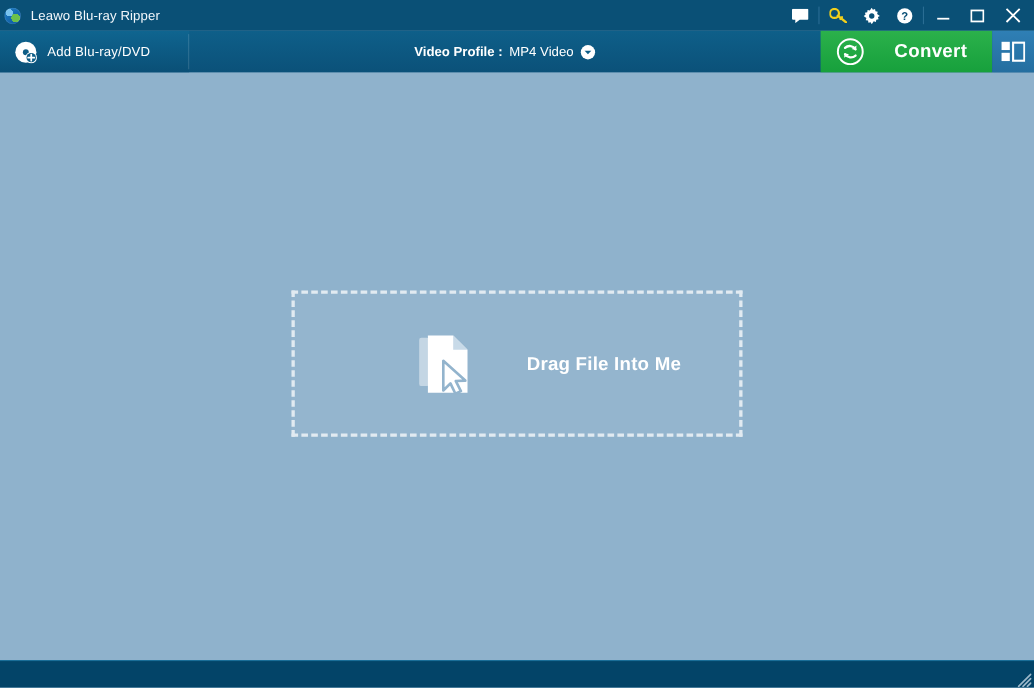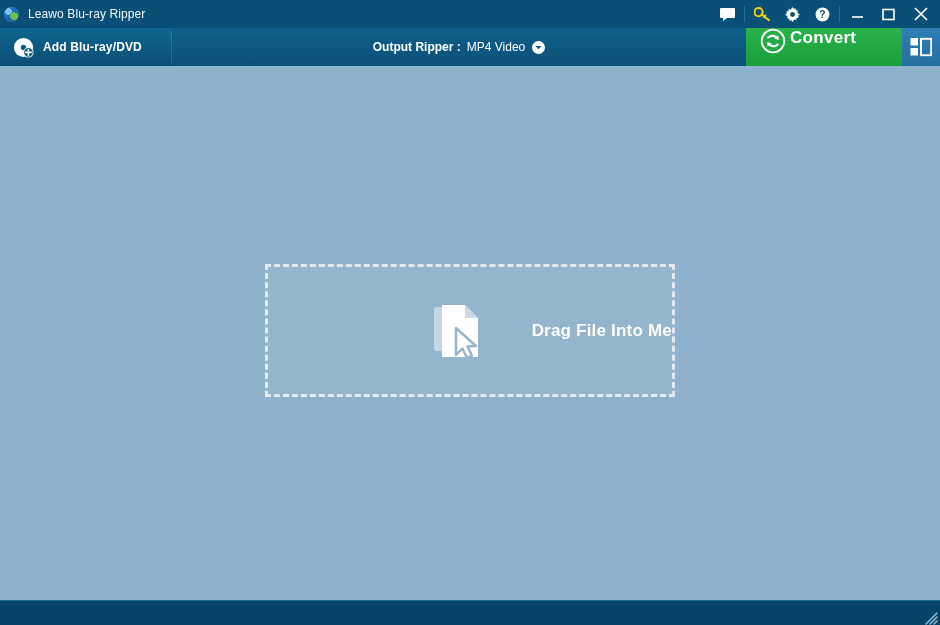--- a/index.html
+++ b/index.html
@@ -102,21 +102,21 @@
     background: rgba(255,255,255,.14);
   }
   .disc-icon {
     width: 21px; height: 21px;
     position: relative;
     flex: none;
   }
   .add-label {
     color: #ffffff;
     font-size: 12px;
-    font-weight: bold;
+    font-weight: normal;
     letter-spacing: .15px;
     white-space: nowrap;
   }
   .profile-wrap {
     position: absolute;
     left: 172px; top: 0;
     width: 574px; height: 38px;
     display: flex;
     align-items: center;
     justify-content: center;
@@ -147,22 +147,22 @@
   }
   .profile-caret svg { display: block; }
 
   .convert-btn {
     position: absolute;
     left: 746px; top: 0;
     width: 156px; height: 38px;
     background: #22aa44;
     background: linear-gradient(180deg, #2bb14b 0%, #17a03c 100%);
     display: flex;
-    align-items: flex-start;
-    gap: 4px;
+    align-items: center;
+    gap: 27px;
     padding-left: 14px;
     box-sizing: border-box;
   }
   .convert-icon { width: 26px; height: 26px; flex: none; }
   .convert-label {
     color: #ffffff;
     font-size: 17px;
     font-weight: bold;
     letter-spacing: .3px;
   }
@@ -185,21 +185,21 @@
   }
   .dropzone {
     position: absolute;
     left: 265px; top: 198px;
     width: 410px; height: 133px;
     box-sizing: border-box;
     border: 3px dashed rgba(255,255,255,.72);
     background: rgba(255,255,255,.05);
     display: flex;
     align-items: center;
-    justify-content: flex-end;
+    justify-content: center;
     padding-left: 60px;
     gap: 48px;
   }
   .drop-icon { width: 50px; height: 56px; flex: none; }
   .drop-text {
     color: #ffffff;
     font-size: 17px;
     font-weight: bold;
     letter-spacing: .2px;
     white-space: nowrap;
@@ -284,21 +284,21 @@
           <circle cx="10.5" cy="10.5" r="2.7" fill="#0d5d86"></circle>
           <circle cx="15.4" cy="15.4" r="5.2" fill="#ffffff"></circle>
           <circle cx="15.4" cy="15.4" r="4.3" fill="#0d5d86"></circle>
           <path d="M15.4 12.6 v5.6 M12.6 15.4 h5.6" stroke="#ffffff" stroke-width="1.6" stroke-linecap="round"></path>
         </svg>
       </span>
       <span class="add-label">Add Blu-ray/DVD</span>
     </div>
 
     <div class="profile-wrap">
-      <span class="profile-label">Output Ripper :</span>
+      <span class="profile-label">Video Profile :</span>
       <span class="profile-value">MP4 Video</span>
       <span class="profile-caret">
         <svg width="9" height="9" viewBox="0 0 10 10">
             <path d="M1.6 3.4 L5 7 L8.4 3.4 Z" fill="#0d5d86"></path>
           </svg>
       </span>
     </div>
 
     <div class="convert-btn">
       <span class="convert-icon">

